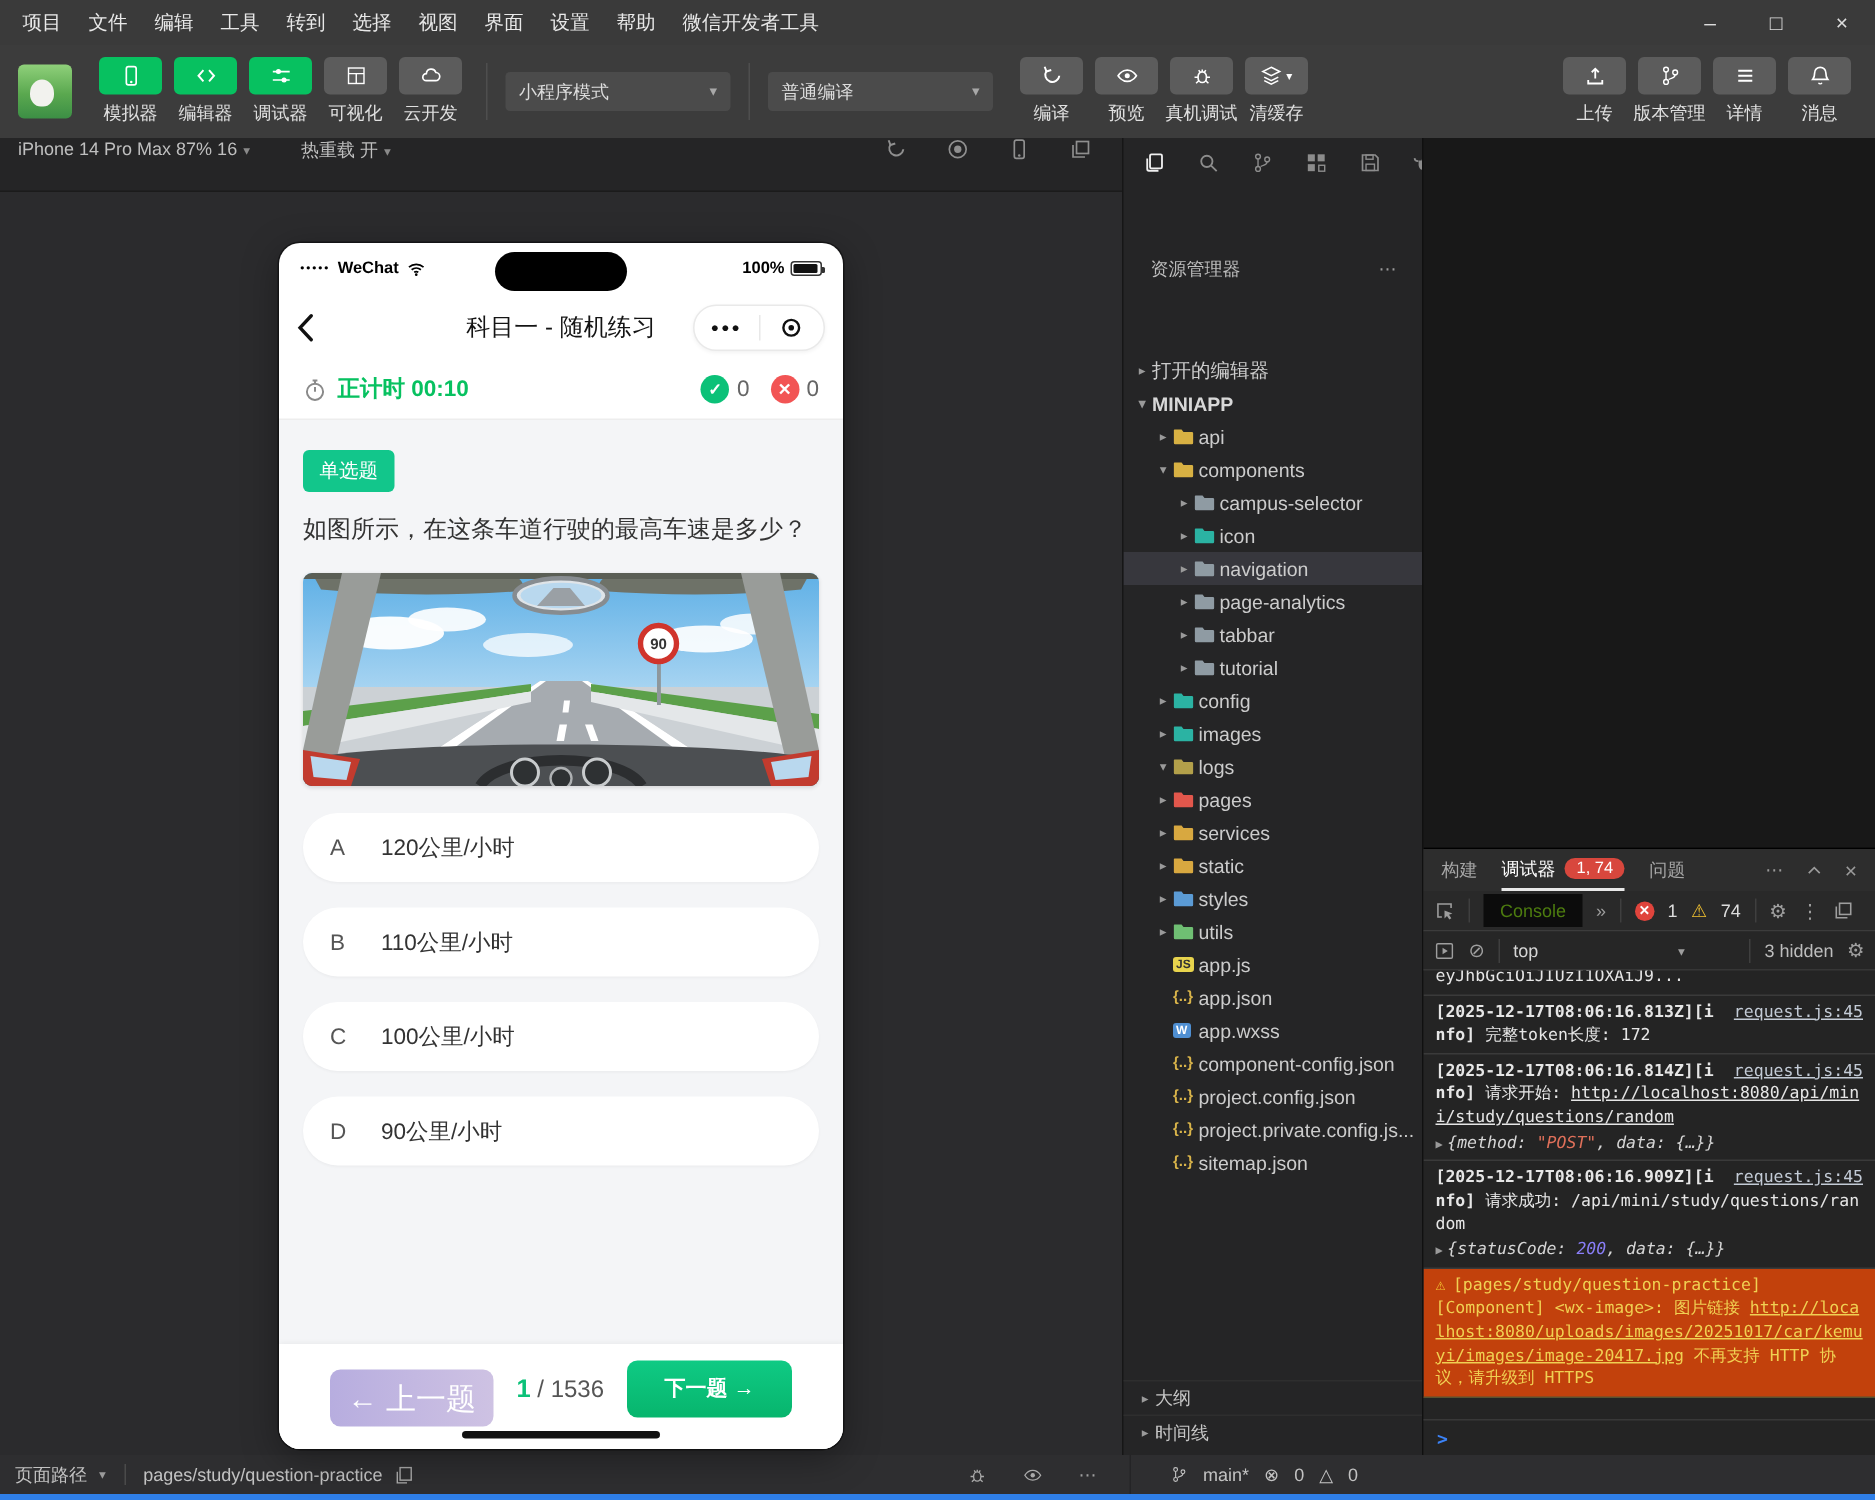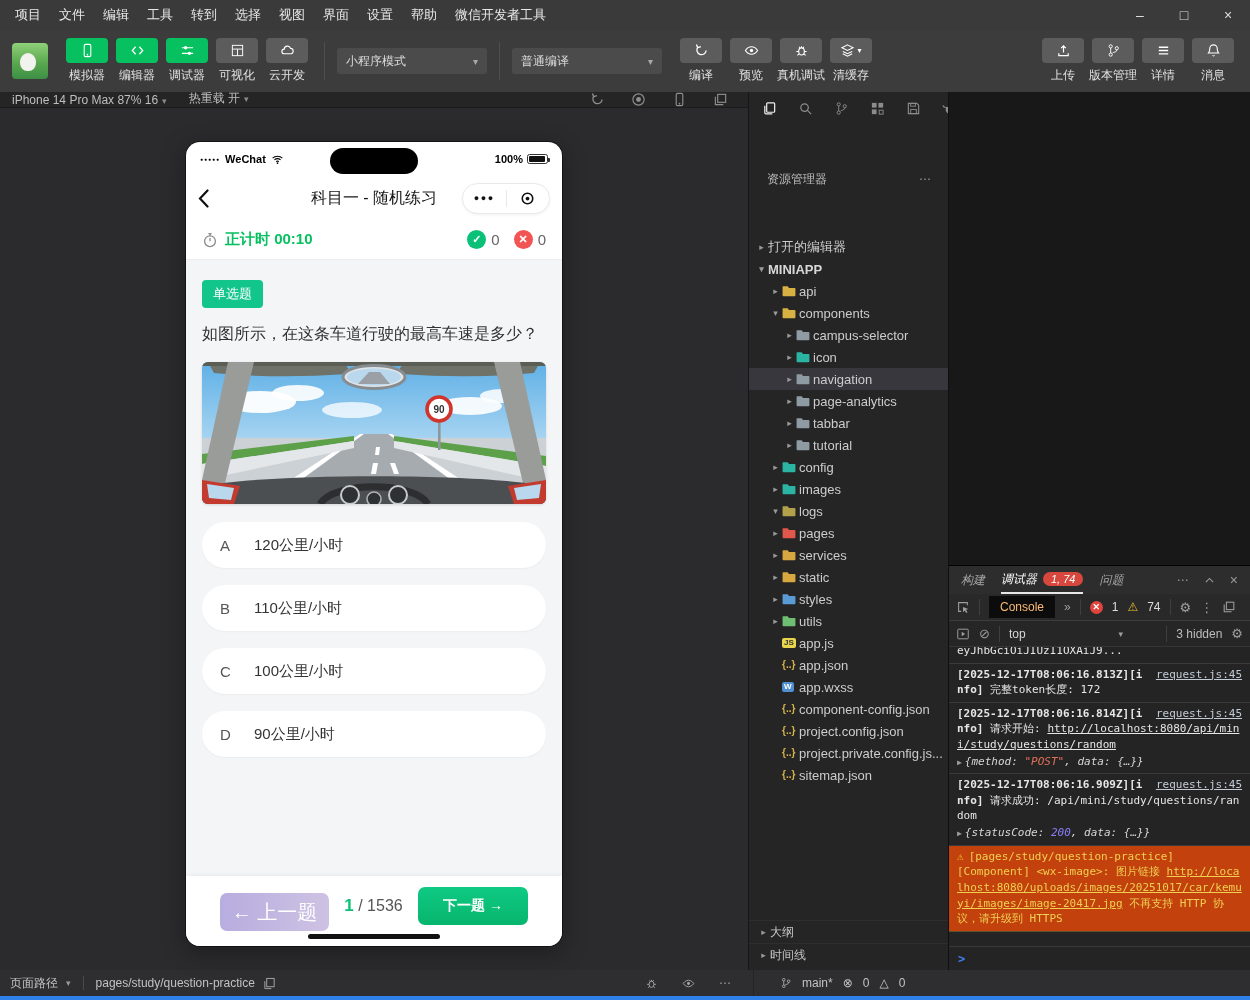--- a/index.html
+++ b/index.html
@@ -37,22 +37,22 @@
   .select { width:150px; height:26px; background:#4b4b4b; border-radius:3px; color:#dcdcdc;
     font-size:12px; display:flex; align-items:center; padding:0 9px; }
   .select .caret { margin-left:auto; color:#a8a8a8; font-size:10px; }
   .tb-spacer { flex:1; }
 
   
   .main { flex:1; display:flex; min-height:0; }
 
   
   .sim-col { width:748px; flex:0 0 auto; display:flex; flex-direction:column; }
-  .sim-toolbar { height:16px; background:#252526; border-bottom:1px solid #1b1b1b;
-    display:flex; align-items:flex-end; color:#bfbfbf; font-size:12px; padding:0 12px; gap:22px; flex:0 0 auto; }
+  .sim-toolbar { height:36px; background:#252526; border-bottom:1px solid #1b1b1b;
+    display:flex; align-items:flex-start; color:#bfbfbf; font-size:12px; padding:0 12px; gap:34px; flex:0 0 auto; }
   .sim-toolbar .caret { color:#8a8a8a; font-size:9px; margin-left:4px; }
   .sim-ticons { margin-left:auto; display:flex; gap:26px; color:#8f8f8f; align-items:center; padding-right:8px; }
   .sim-ticons svg { width:15px; height:15px; }
   .sim-area { flex:1; background:#2b2b2d; position:relative; }
 
   
   .phone { position:absolute; left:186px; top:34px; width:376px; height:804px; background:#fff;
     border-radius:14px; overflow:hidden; display:flex; flex-direction:column;
     box-shadow:0 0 0 1px rgba(0,0,0,.45), 0 6px 24px rgba(0,0,0,.35); }
   .p-status { height:34px; position:relative; display:flex; align-items:center; padding:0 14px;
@@ -148,21 +148,21 @@
   .debug-tab { height:28px; display:flex; align-items:center; gap:6px; }
   .debug-tab.active { color:#fff; border-bottom:2px solid #e8e8e8; }
   .tab-badge { background:#d8473d; color:#fff; font-size:11px; border-radius:9px; padding:1px 8px; }
   .dt-right { margin-left:auto; display:flex; gap:14px; color:#9a9a9a; align-items:center; }
   .dt-right svg { width:13px; height:13px; }
 
   .console-toolbar { height:27px; background:#292929; border-bottom:1px solid #3c3c3c;
     display:flex; align-items:center; padding:0 7px; gap:9px; color:#9e9e9e; font-size:12px; flex:0 0 auto; }
   .ct-div { width:1px; height:16px; background:#3f3f3f; }
   .console-toolbar svg { width:14px; height:14px; }
-  .console-tab { background:#0c0c0c; color:#fdba74; padding:4px 11px; font-size:12px; }
+  .console-tab { background:#0c0c0c; color:#4d7c0f; padding:4px 11px; font-size:12px; }
   .err-dot { width:13px; height:13px; border-radius:50%; background:#e0443c; color:#fff; font-size:9px;
     display:inline-flex; align-items:center; justify-content:center; font-weight:bold; }
   .warn-tri { color:#f2c230; font-size:12px; }
   .cnt-txt { color:#dcdcdc; }
   .gear { font-size:13px; }
   .kebab { letter-spacing:0; font-size:13px; }
 
   .console-filter { height:26px; border-bottom:1px solid #363636; display:flex; align-items:center;
     padding:0 7px; gap:9px; color:#9e9e9e; font-size:12px; flex:0 0 auto; background:#262626; }
   .cf-top { color:#d6d6d6; }
@@ -836,21 +836,21 @@
             <span class="tr-arrow">▸</span>
             <span>时间线</span>
           </div>
         </div>
     </div>
 
     <div class="debug-col">
       <div class="debug-spacer"></div>
       <div class="debug-panel">
         <div class="debug-tabs">
-          <span id="debugTabs" style="display:flex;gap:16px;height:28px;align-items:center;font-style:italic;">
+          <span id="debugTabs" style="display:flex;gap:16px;height:28px;align-items:center;">
               <span class="debug-tab">
                 <span>构建</span>
               </span>
               <span class="debug-tab active">
                 <span>调试器</span>
                 <span class="tab-badge">1, 74</span>
               </span>
               <span class="debug-tab">
                 <span>问题</span>
               </span>

